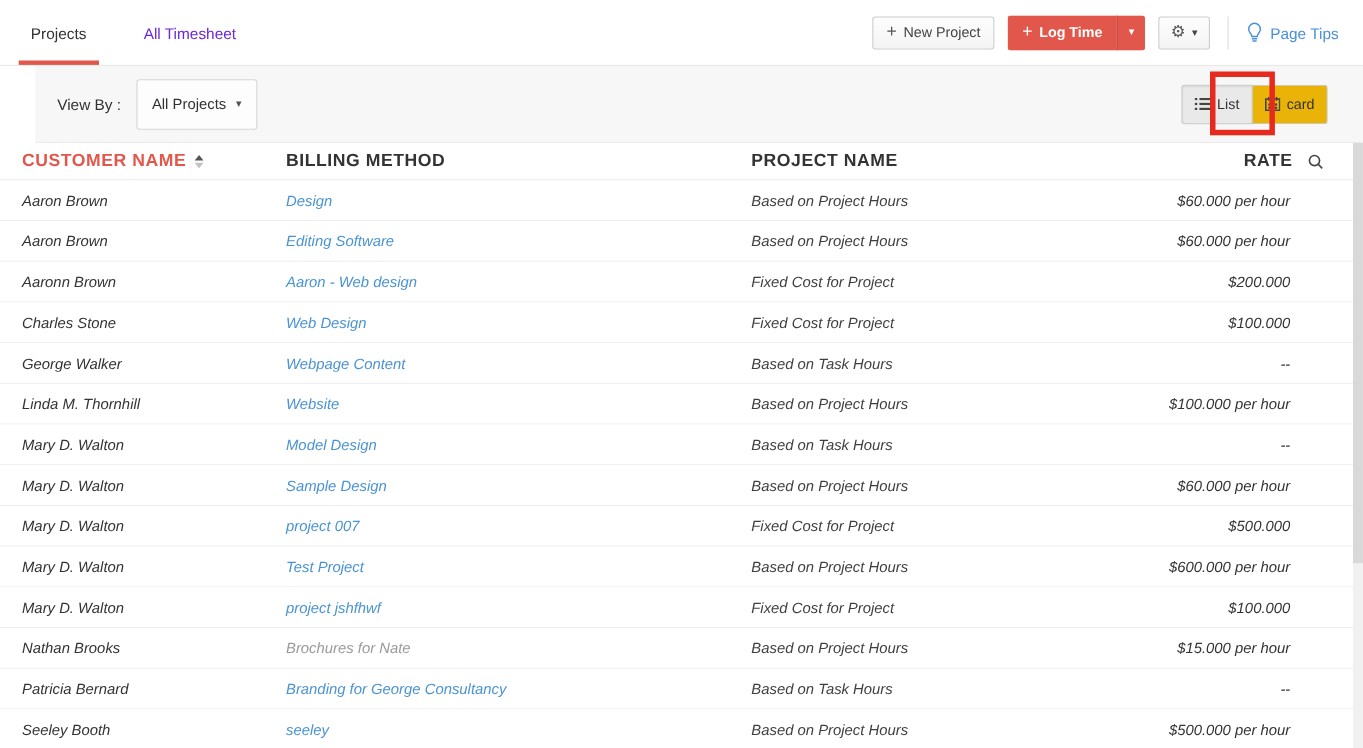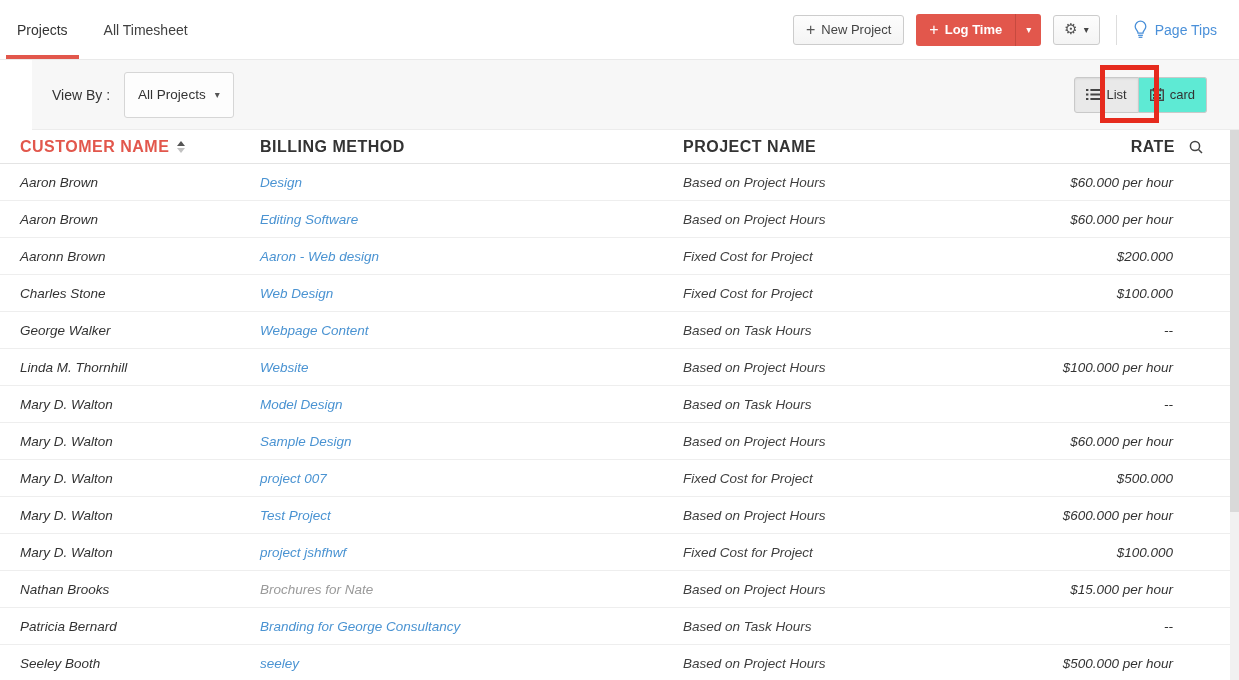--- a/index.html
+++ b/index.html
@@ -13,25 +13,25 @@
   .topbar {
     height:60px; background:#fff; border-bottom:1px solid #e9e9e9;
     display:flex; align-items:center; justify-content:space-between;
     padding:0 22px 0 0; position:relative;
   }
   .tabs { display:flex; align-items:center; height:100%; }
   .tab {
     position:relative; height:100%; display:flex; align-items:center;
     font-size:14px; cursor:pointer;
   }
-  .tab-projects { margin-left:9px; padding:0 8px; color:#333; font-weight:500;}
+  .tab-projects { margin-left:20px; padding:0 8px; color:#333; font-weight:500;}
   .tab-projects .underline {
     position:absolute; left:-3px; right:-3px; bottom:0; height:4px; background:#e2574c;
   }
-  .tab-timesheet { margin-left:28px; color:#404040; }
+  .tab-timesheet { margin-left:44px; color:#6d28d9; }
 
   .top-actions { display:flex; align-items:center; }
   .btn {
     display:inline-flex; align-items:center; height:30px; border:1px solid #ccc;
     border-radius:3px; background:linear-gradient(#fdfdfd,#f4f4f4);
     font-size:13px; color:#444; padding:0 12px; cursor:pointer; white-space:nowrap;
   }
   .btn .plus { font-size:16px; font-weight:400; margin-right:6px; color:#555; line-height:1; }
   .split-btn { display:inline-flex; margin-left:12px; border-radius:3px; overflow:hidden; }
   .split-main {
@@ -62,21 +62,21 @@
   .dropdown {
     margin-left:14px; height:46px; display:inline-flex; align-items:center;
     background:#fdfdfd; border:1px solid #d6d6d6; border-radius:3px;
     padding:0 13px; font-size:13.5px; color:#333; cursor:pointer;
   }
   .dropdown .caret-down { margin-left:9px; color:#555; }
 
   .toggle-group { display:inline-flex; margin-right:12px; }
   .toggle-btn {
     height:36px; display:inline-flex; align-items:center; padding:0 11px;
-    border:1px solid #c9c9c9; background:#5eead4; font-size:13px; color:#333; cursor:pointer;
+    border:1px solid #c9c9c9; background:#eab308; font-size:13px; color:#333; cursor:pointer;
   }
   .toggle-btn svg { margin-right:6px; }
   .toggle-list { border-radius:3px 0 0 3px; background:#e9e9e9; box-shadow:inset 0 1px 2px rgba(0,0,0,.08); }
   .toggle-card { border-radius:0 3px 3px 0; border-left:none; }
 
   .annotation-box {
     position:absolute; left:1100px; top:65px; width:59px; height:58px;
     border:5px solid #e62b1e; z-index:20; pointer-events:none;
   }
 

